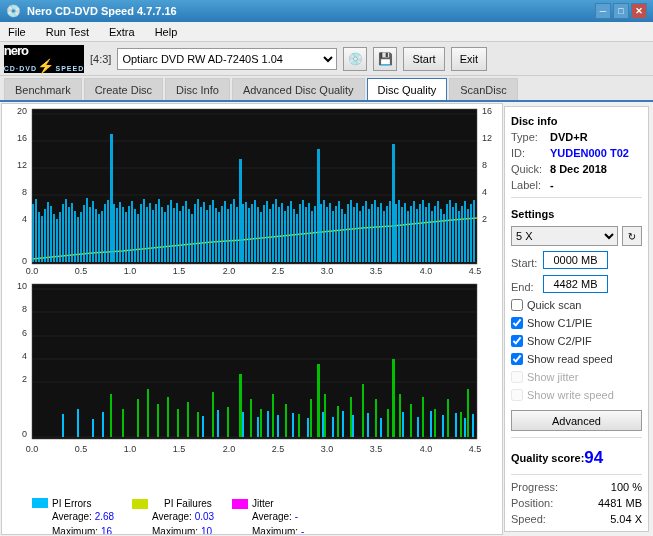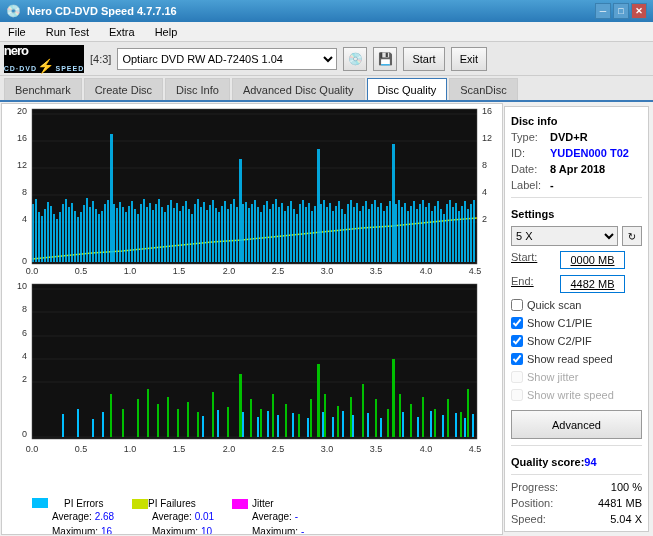--- a/index.html
+++ b/index.html
@@ -42,35 +42,35 @@
     .info-row { display: flex; gap: 4px; }
     .info-label { color: #555; min-width: 35px; }
     .info-value { color: #000; font-weight: bold; }
     .info-value.blue { color: #0000ff; }
     
     .settings-title { font-weight: bold; margin-top: 4px; }
     .speed-row { display: flex; align-items: center; gap: 4px; margin-top: 2px; }
     .speed-select { height: 20px; font-size: 11px; border: 1px solid #999; flex: 1; }
     .refresh-btn { width: 20px; height: 20px; border: 1px solid #999; background: #f0f0f0; display: flex; align-items: center; justify-content: center; cursor: pointer; font-size: 10px; }
     
-    .mb-row { display: flex; align-items: flex-start; gap: 21px; margin: 1px 0; text-decoration: underline; }
+    .mb-row { display: flex; align-items: flex-end; gap: 4px; margin: 1px 0; }
     .mb-label { min-width: 28px; color: #555; }
     .mb-input { width: 65px; height: 18px; border: 1px solid #0078d7; font-size: 11px; text-align: center; color: #000; }
     
     .checkbox-row { display: flex; align-items: center; gap: 4px; margin: 1px 0; }
     .checkbox-row input[type=checkbox] { width: 12px; height: 12px; }
     .checkbox-row label { font-size: 11px; color: #333; }
     .checkbox-row.disabled label { color: #aaa; }
     .checkbox-row.disabled input { opacity: 0.5; }
     
     .advanced-btn { width: 100%; height: 36px; border: 1px solid #999; background: linear-gradient(to bottom, #f8f8f8, #e0e0e0); cursor: pointer; font-size: 11px; margin-top: 4px; }
     
     .quality-row { display: flex; align-items: center; margin-top: 4px; }
     .quality-label { font-weight: bold; color: #000; }
-    .quality-value { font-weight: bold; color: #0000ff; font-size: 11px; }
+    .quality-value { font-weight: bold; color: #0000ff; font-size: 17px; }
     
     .progress-row { display: flex; justify-content: space-between; }
     .progress-label { color: #555; }
     .progress-value { color: #000; }
     
     svg.chart-svg { display: block; }
     
     .divider { border: none; border-top: 1px solid #ddd; margin: 2px 0; }
   </style>
 </head>
@@ -418,37 +418,37 @@
       <text x="374" y="348" font-size="9" text-anchor="middle" fill="#333">3.5</text>
       <text x="424" y="348" font-size="9" text-anchor="middle" fill="#333">4.0</text>
       <text x="473" y="348" font-size="9" text-anchor="middle" fill="#333">4.5</text>
 
       <rect x="30" y="5" width="445" height="155" fill="none" stroke="#555" stroke-width="0.5"></rect>
       <rect x="30" y="180" width="445" height="155" fill="none" stroke="#555" stroke-width="0.5"></rect>
     </svg>
 
     <div style="display:flex; padding:4px 8px 2px 30px; gap:10px; background:white; font-size:10px; flex-wrap:wrap;">
       <div style="display:flex; flex-direction:column; min-width:90px;">
-        <div style="display:flex; gap:16px;">
+        <div style="display:flex; gap:4px;">
           <div style="width:16px; height:10px; background:#00bfff;"></div>
           <span>PI Errors</span>
         </div>
         <div style="padding-left:20px; font-size:10px; line-height:1.5;">
           <div><span>Average:</span> <span style="color:blue;">2.68</span></div>
           <div><span>Maximum:</span> <span style="color:blue;">16</span></div>
 
         </div>
       </div>
       <div style="display:flex; flex-direction:column; min-width:90px;">
-        <div style="display:flex; align-items:center; gap:0;">
+        <div style="display:flex; align-items:center; gap:16px;">
           <div style="width:16px; height:10px; background:#c8e000;"></div>
           <span>PI Failures</span>
         </div>
         <div style="padding-left:20px; font-size:10px; line-height:1.5;">
-          <div><span>Average:</span> <span style="color:blue;">0.01</span></div>
+          <div><span>Average:</span> <span style="color:blue;">0.03</span></div>
           <div><span>Maximum:</span> <span style="color:blue;">10</span></div>
 
         </div>
       </div>
       <div style="display:flex; flex-direction:column; min-width:90px;">
         <div style="display:flex; align-items:center; gap:4px;">
           <div style="width:16px; height:10px; background:#ff00ff;"></div>
           <span>Jitter</span>
         </div>
         <div style="padding-left:20px; font-size:10px; line-height:1.5;">
@@ -467,22 +467,22 @@
 
     <div class="info-row">
       <span class="info-label">Type:</span>
       <span class="info-value">DVD+R</span>
     </div>
     <div class="info-row">
       <span class="info-label">ID:</span>
       <span class="info-value blue">YUDEN000 T02</span>
     </div>
     <div class="info-row">
-      <span class="info-label">Date:</span>
-      <span class="info-value">8 Apr 2018</span>
+      <span class="info-label">Quick:</span>
+      <span class="info-value">8 Dec 2018</span>
     </div>
     <div class="info-row">
       <span class="info-label">Label:</span>
       <span class="info-value">-</span>
     </div>
 
     <hr class="divider">
 
     <div class="settings-title">Settings</div>
 

